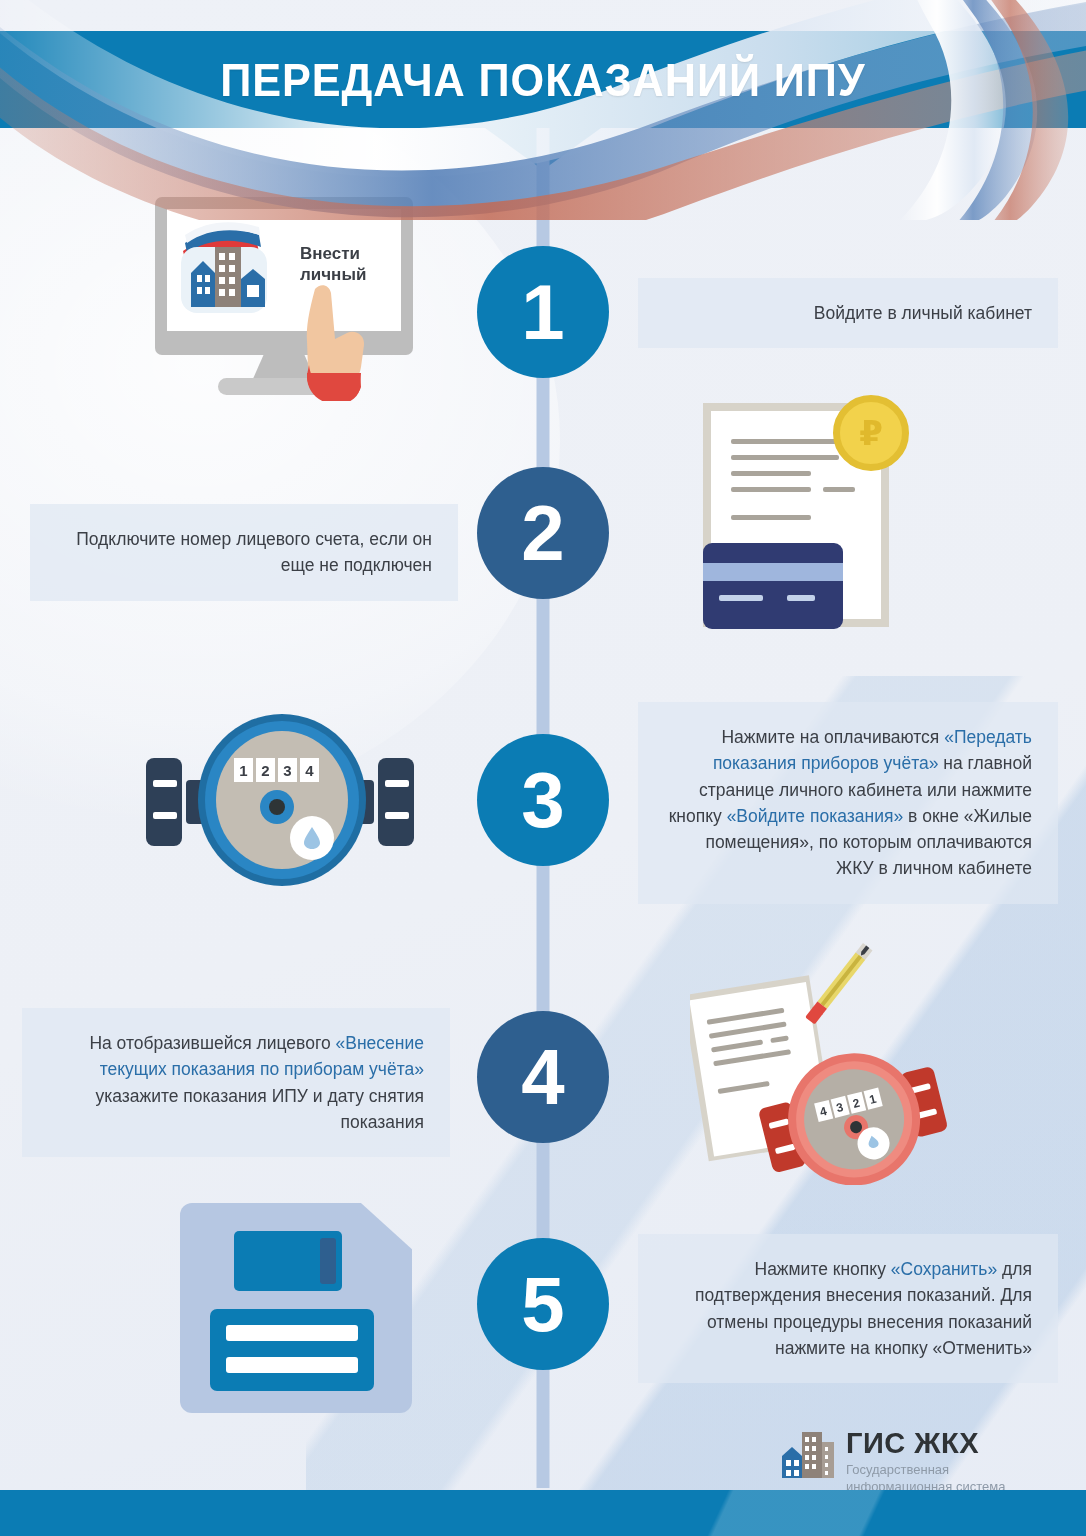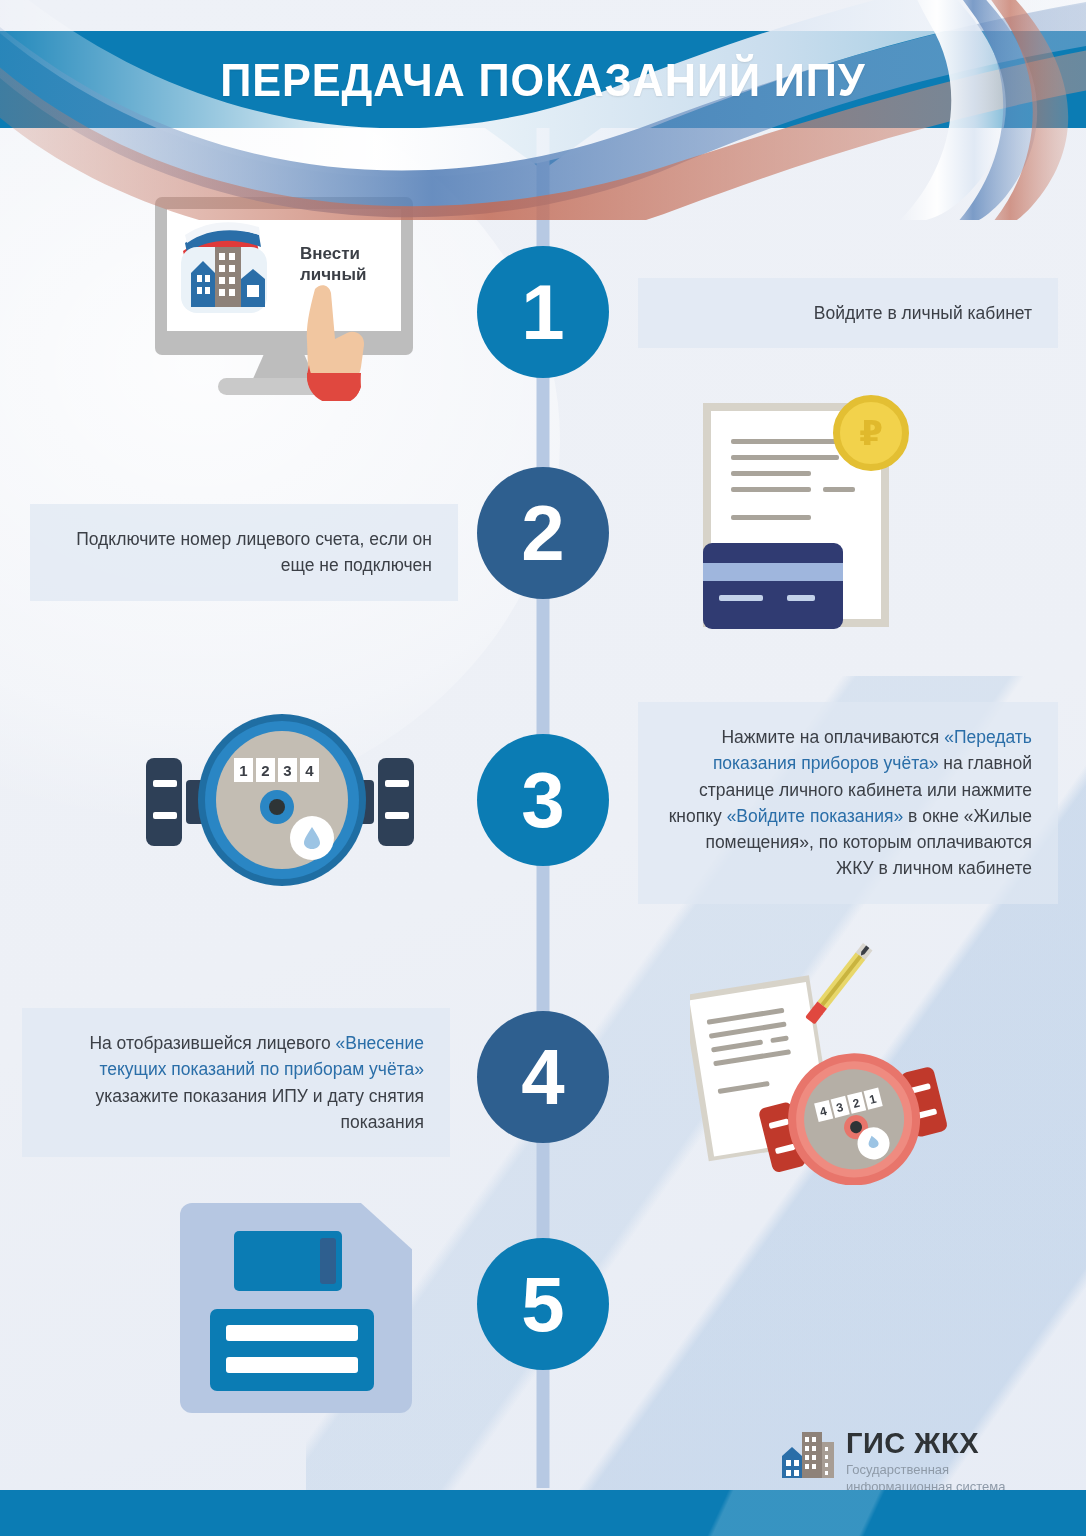--- a/index.html
+++ b/index.html
@@ -318,38 +318,43 @@
       </g>
     </svg>
   </div>
 
   <div class="circle c-dark" style="top:1011px;">
     <span>4</span>
   </div>
 
   <div class="panel left" style="left:22px;top:1008px;width:428px;">
     <div class="inner">
-      <span>На отобразившейся лицевого </span><span class="hl">«Внесение текущих показаний по приборам учёта»</span><span> указажите показания ИПУ и дату снятия показания</span>
+      <span>На отобразившейся лицевого </span><span class="hl">«Внесение текущих показания по приборам учёта»</span><span> указажите показания ИПУ и дату снятия показания</span>
     </div>
   </div>
 
   <div class="illu" style="left:180px;top:1203px;width:232px;height:210px;">
     <div class="fl-body"></div>
     <div class="fl-shutter"></div>
     <div class="fl-slot"></div>
     <div class="fl-label">
       <div class="fl-row" style="left:16px;top:16px;width:132px;height:16px;"></div>
       <div class="fl-row" style="left:16px;top:48px;width:132px;height:16px;"></div>
     </div>
   </div>
 
   <div class="circle c-light" style="top:1238px;">
     <span>5</span>
   </div>
 
+  <div class="panel right" style="left:638px;top:1234px;width:420px;">
+    <div class="inner">
+      <span>Нажмите кнопку </span><span class="hl">«Сохранить»</span><span> для подтверждения внесения показаний. Для отмены процедуры внесения показаний нажмите на кнопку «Отменить»</span>
+    </div>
+  </div>
 
   <div class="logo">
     <svg class="logo-mark" viewBox="0 0 56 56">
       <rect x="22" y="4" width="20" height="46" fill="#8e8279"></rect>
       <g fill="#ffffff">
         <rect x="25" y="9" width="4" height="5"></rect>
           <rect x="32" y="9" width="4" height="5"></rect>
         <rect x="25" y="18" width="4" height="5"></rect>
           <rect x="32" y="18" width="4" height="5"></rect>
         <rect x="25" y="27" width="4" height="5"></rect>

